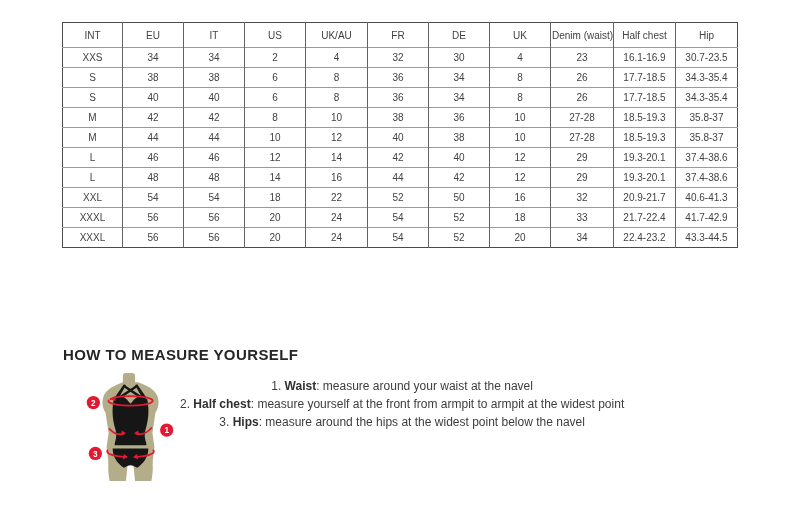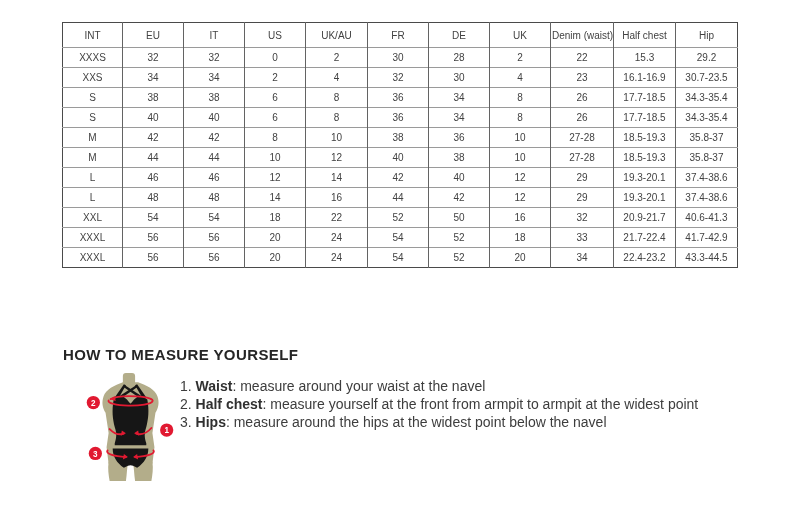--- a/index.html
+++ b/index.html
@@ -41,22 +41,23 @@
   
   .measure-section { position:absolute; left:63px; top:346px; width:700px; }
   .measure-heading {
     font-size:15px; font-weight:700; letter-spacing:0.4px;
     color:#262626;
   }
   .measure-flex { display:flex; align-items:flex-start; }
   .diagram-wrap { margin:9px 0 0 21px; width:92px; }
   .measure-list { margin:14px 0 0 4px; list-style:none; }
   .measure-item {
-    font-size:14px; color:#3d3d3d; line-height:18px;
+    font-size:12px; color:#3d3d3d; line-height:18px;
     white-space:nowrap;
+    text-align:center;
   }
   .measure-item b { color:#303030; }
 </style>
 </head>
 <body>
 
 <div class="sheet">
 
   <table class="size-chart">
     <colgroup>
@@ -82,33 +83,20 @@
           <th>FR</th>
           <th>DE</th>
           <th>UK</th>
           <th>Denim (waist)</th>
           <th>Half chest</th>
           <th>Hip</th>
         </tr>
     </thead>
     <tbody>
         <tr>
-          <td>XXXS</td>
-          <td>32</td>
-          <td>32</td>
-          <td>0</td>
-          <td>2</td>
-          <td>30</td>
-          <td>28</td>
-          <td>2</td>
-          <td>22</td>
-          <td>15.3</td>
-          <td>29.2</td>
-        </tr>
-        <tr>
           <td>XXS</td>
           <td>34</td>
           <td>34</td>
           <td>2</td>
           <td>4</td>
           <td>32</td>
           <td>30</td>
           <td>4</td>
           <td>23</td>
           <td>16.1-16.9</td>

